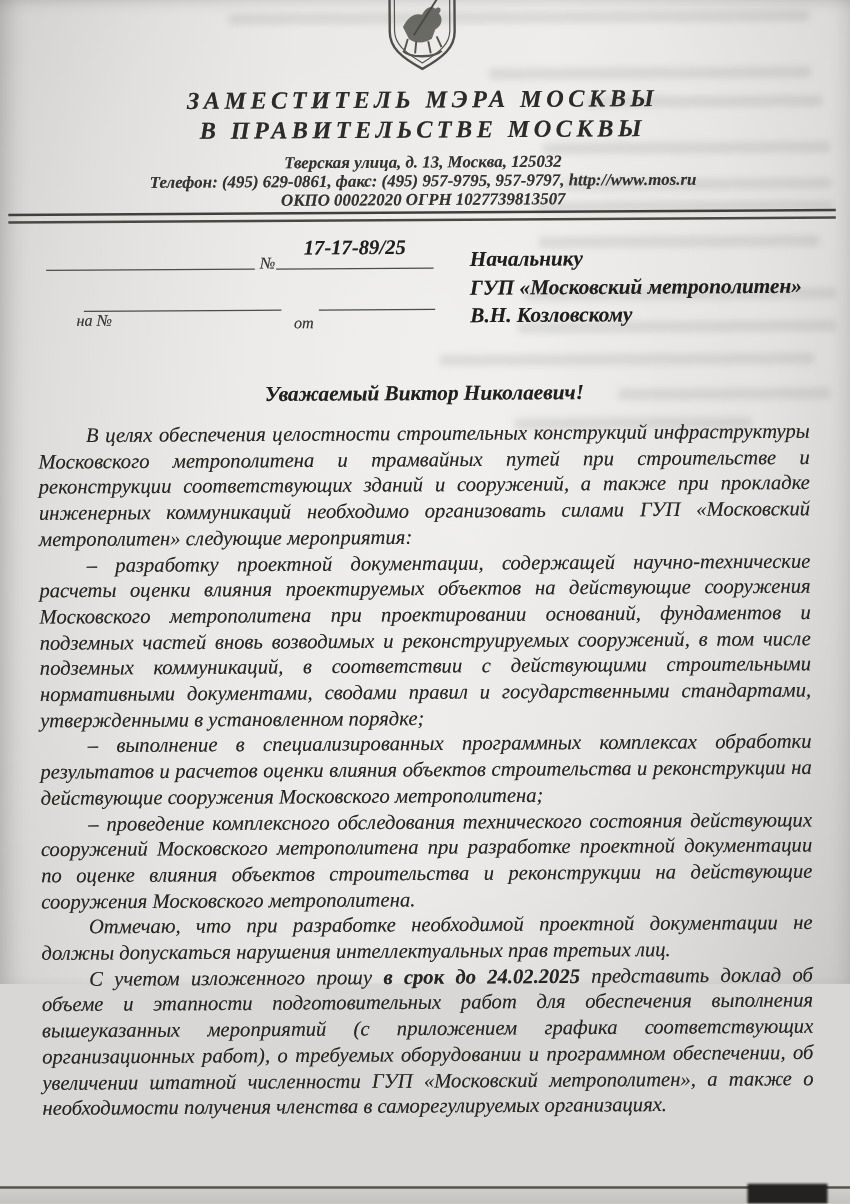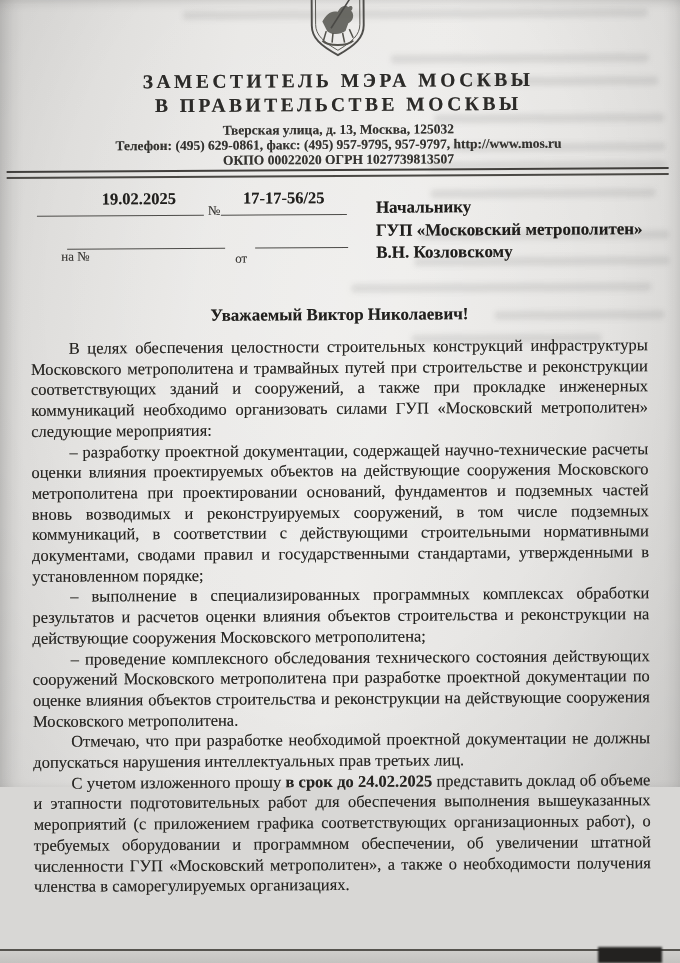--- a/index.html
+++ b/index.html
@@ -7,20 +7,21 @@
     width:680px;height:963px;overflow:hidden;
     background:#d8d7d5;
     font-family:"Liberation Serif", serif;
   }
   .photo{
     position:relative;width:680px;height:787px;
     background:linear-gradient(100deg,#d9d8d6 0%,#e9e8e6 30%,#edecea 55%,#e4e3e1 82%,#d7d6d4 100%);
     box-shadow: inset 16px 0 20px -12px rgba(0,0,0,.20),
                 inset -12px 0 18px -12px rgba(0,0,0,.14),
                 inset 0 10px 14px -10px rgba(0,0,0,.12);
+    font-style: italic;
   }
   .photo::before{
     content:"";position:absolute;inset:0;pointer-events:none;
     background:radial-gradient(ellipse at 48% 38%, rgba(255,255,255,.22) 0%, rgba(0,0,0,0) 55%, rgba(0,0,0,.07) 100%);
   }
   .sheet{position:absolute;inset:0;transform:rotate(-0.35deg);color:#262522;}
   .sheet *{text-shadow:0 0 .5px rgba(70,66,60,.55);}
 
   
   .ghost{position:absolute;height:9px;background:rgba(100,100,100,.14);filter:blur(2.4px);border-radius:3px;}
@@ -90,25 +91,24 @@
         <path d="M14 60 C20 66 40 66 46 60" stroke="#54534d" stroke-width="2" fill="none"></path>
       </svg>
     </div>
     <div class="hdr-title" style="top:70px;">ЗАМЕСТИТЕЛЬ МЭРА МОСКВЫ</div>
     <div class="hdr-title" style="top:94px;">В ПРАВИТЕЛЬСТВЕ МОСКВЫ</div>
     <div class="hdr-small" style="top:122px;">Тверская улица, д. 13, Москва, 125032</div>
     <div class="hdr-small" style="top:137px;">Телефон: (495) 629-0861, факс: (495) 957-9795, 957-9797, http://www.mos.ru</div>
     <div class="hdr-small" style="top:152px;">ОКПО 00022020 ОГРН 1027739813507</div>
     <div class="rule"></div>
 
-    <div class="ref-date">19.02.2025</div>
     <div class="uline" style="left:38px;top:214px;width:167px;"></div>
     <div class="lbl" style="left:209px;top:202px;">№</div>
     <div class="uline" style="left:222px;top:214px;width:126px;"></div>
-    <div class="ref-num">17-17-56/25</div>
+    <div class="ref-num">17-17-89/25</div>
     <div class="lbl" style="left:35px;top:247px;margin-left:27px;">на №</div>
     <div class="uline" style="left:68px;top:247px;width:158px;"></div>
     <div class="lbl" style="left:236px;top:250px;">от</div>
     <div class="uline" style="left:256px;top:247px;width:93px;"></div>
 
     <div class="recipient">
       <div>Начальнику</div>
       <div>ГУП «Московский метрополитен»</div>
       <div>В.Н. Козловскому</div>
     </div>

